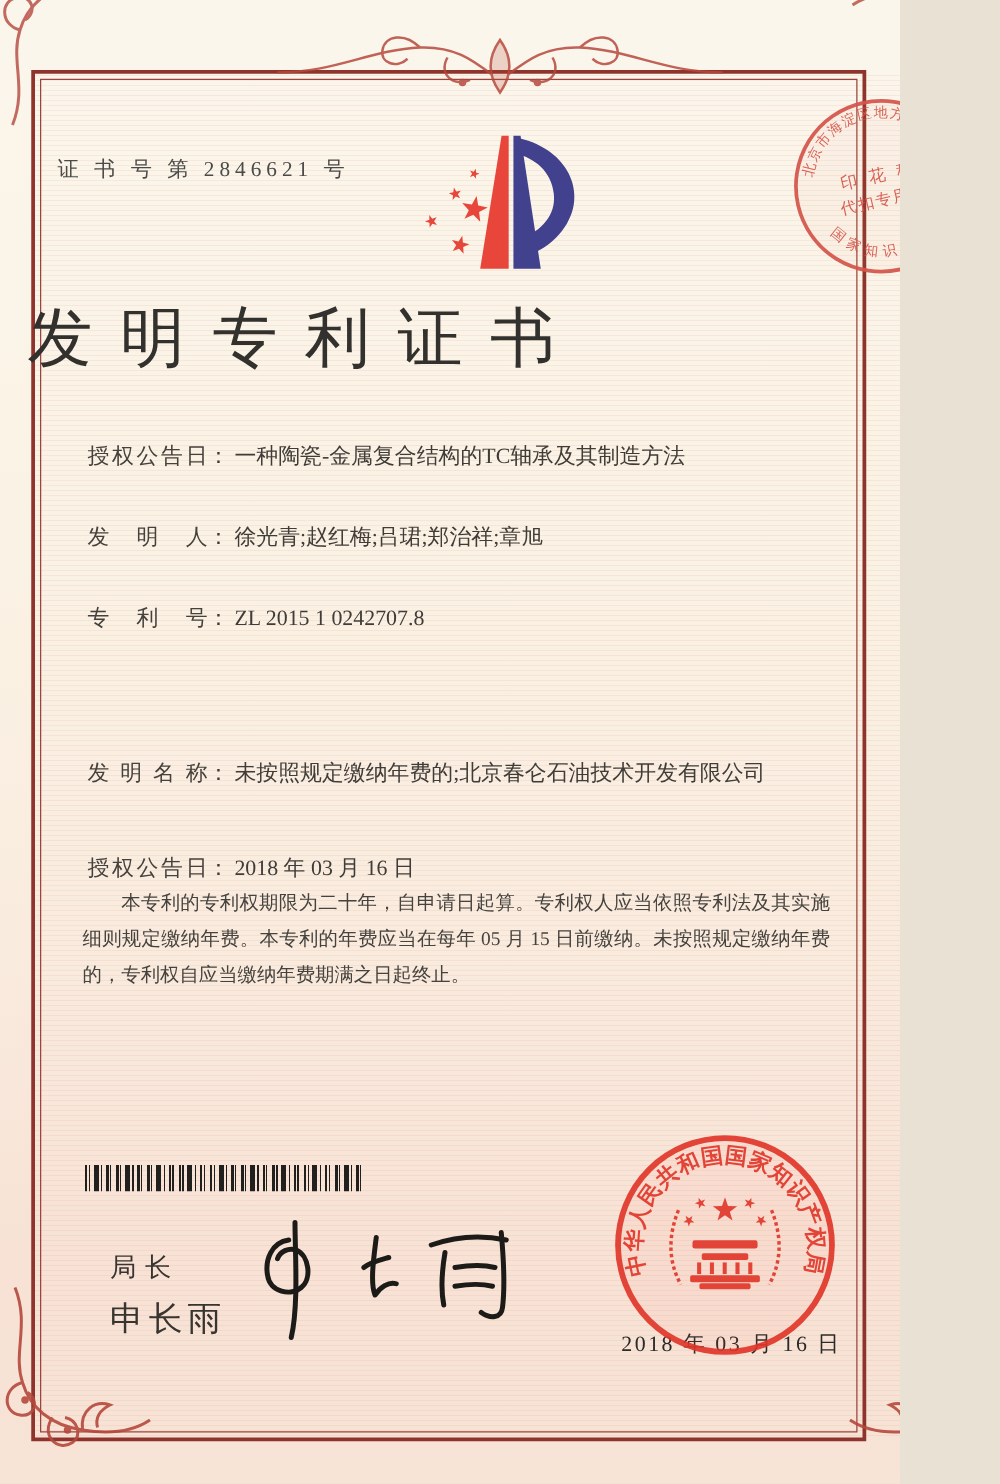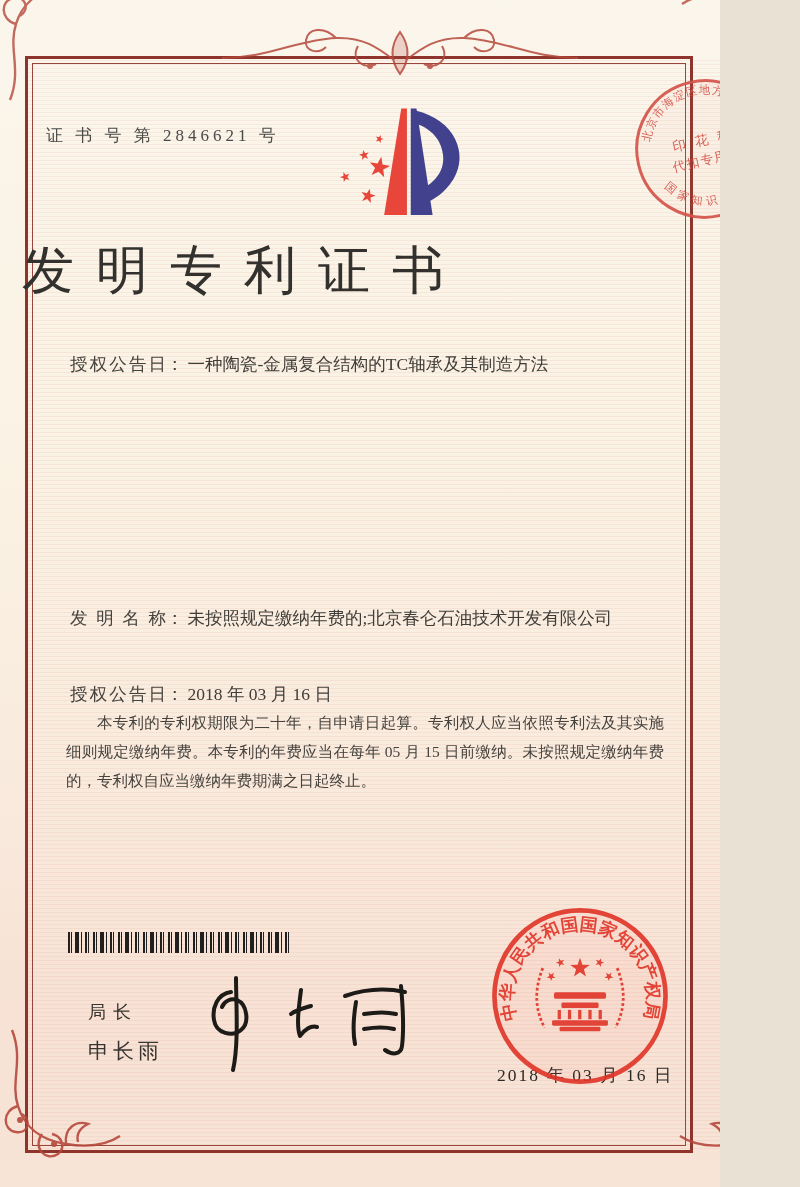--- a/index.html
+++ b/index.html
@@ -27,22 +27,22 @@
   .body-text p{margin:0;text-indent:2em;}
   .barcode{left:68px;top:932px;width:224px;height:21px;
     background:repeating-linear-gradient(90deg,
       #22201e 0 2px, transparent 2px 3px,
       #22201e 3px 4px, transparent 4px 7px,
       #22201e 7px 11px, transparent 11px 13px,
       #22201e 13px 14px, transparent 14px 17px,
       #22201e 17px 19px, transparent 19px 20px,
       #22201e 20px 21px, transparent 21px 25px);
   }
-  .director-title{left:88px;top:1000px;font-size:18px;letter-spacing:7px;color:#38342f;font-family:Liberation Mono, monospace;}
-  .director-name{left:88px;top:1037px;font-size:21px;letter-spacing:4px;color:#38342f;}
+  .director-title{left:88px;top:1000px;font-size:21px;letter-spacing:7px;color:#38342f;font-family:Liberation Mono, monospace;}
+  .director-name{left:88px;top:1037px;font-size:27px;letter-spacing:4px;color:#38342f;}
   .sig-svg{left:195px;top:972px;}
   .seal-svg{left:487px;top:903px;opacity:.9;}
   .seal-date{left:497px;top:1063px;font-size:17.5px;letter-spacing:2px;color:#2c2a27;z-index:0;}
   .stamp-svg{left:630px;top:74px;transform:rotate(-13deg);opacity:.92;}
   .orn{pointer-events:none;}
 </style>
 </head>
 <body>
 
 <div class="page">
@@ -129,20 +129,26 @@
       <textPath href="#stampBottom">国家知识产权局</textPath>
     </text>
     <text x="100" y="94" text-anchor="middle" font-size="18" letter-spacing="4" fill="#d5544a">印 花 税</text>
     <text x="100" y="120" text-anchor="middle" font-size="17" letter-spacing="2" fill="#d5544a">代扣专用章</text>
   </svg>
 
   <div class="abs title">发明专利证书</div>
 
   <div class="abs field-row" style="top:352px;">
     <span class="field-label">授权公告日</span><span class="field-colon">：</span><span>一种陶瓷-金属复合结构的TC轴承及其制造方法</span>
+  </div>
+  <div class="abs field-row" style="top:417px;">
+    <span class="field-label">发明人</span><span class="field-colon">：</span><span>徐光青;赵红梅;吕珺;郑治祥;章旭</span>
+  </div>
+  <div class="abs field-row" style="top:482px;">
+    <span class="field-label">专利号</span><span class="field-colon">：</span><span>ZL 2015 1 0242707.8</span>
   </div>
   <div class="abs field-row" style="top:606px;">
     <span class="field-label">发明名称</span><span class="field-colon">：</span><span>未按照规定缴纳年费的;北京春仑石油技术开发有限公司</span>
   </div>
   <div class="abs field-row" style="top:666px;margin-top:16px;">
     <span class="field-label">授权公告日</span><span class="field-colon">：</span><span>2018 年 03 月 16 日</span>
   </div>
 
   <div class="abs body-text">
     <p>本专利的专利权期限为二十年，自申请日起算。专利权人应当依照专利法及其实施细则规定缴纳年费。本专利的年费应当在每年 05 月 15 日前缴纳。未按照规定缴纳年费的，专利权自应当缴纳年费期满之日起终止。</p>

